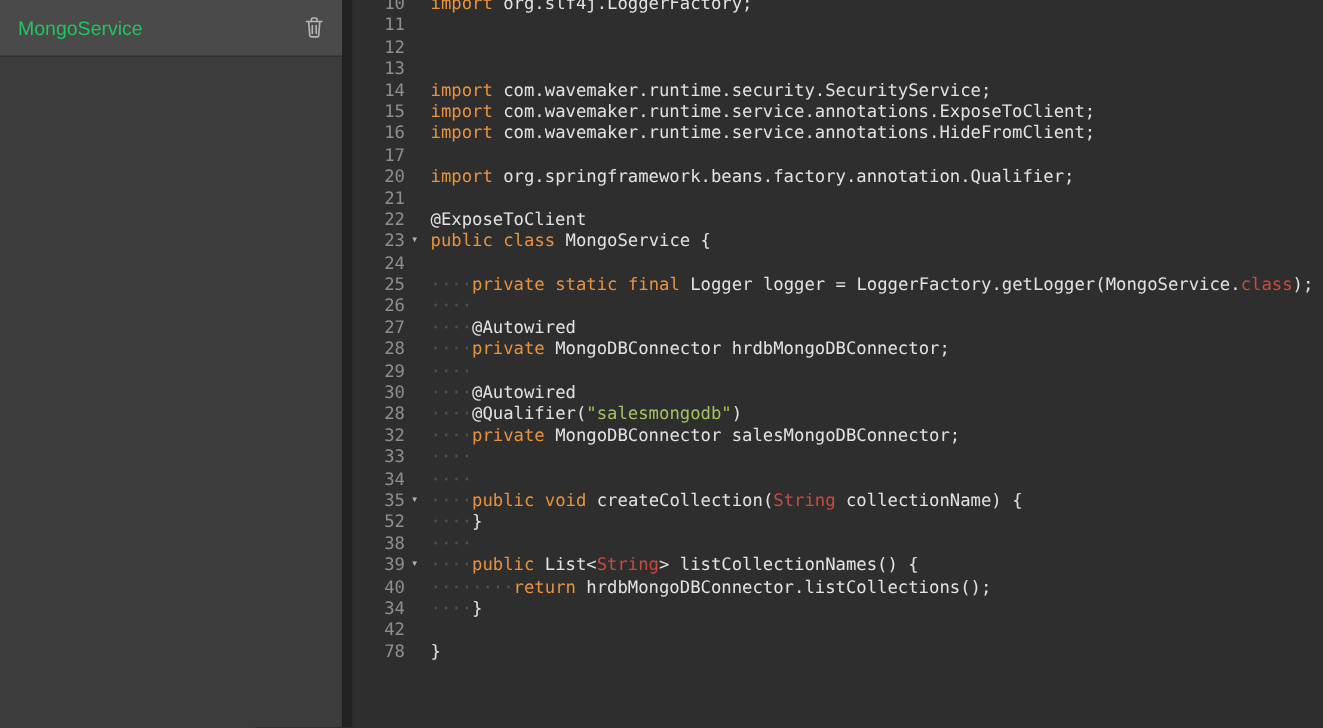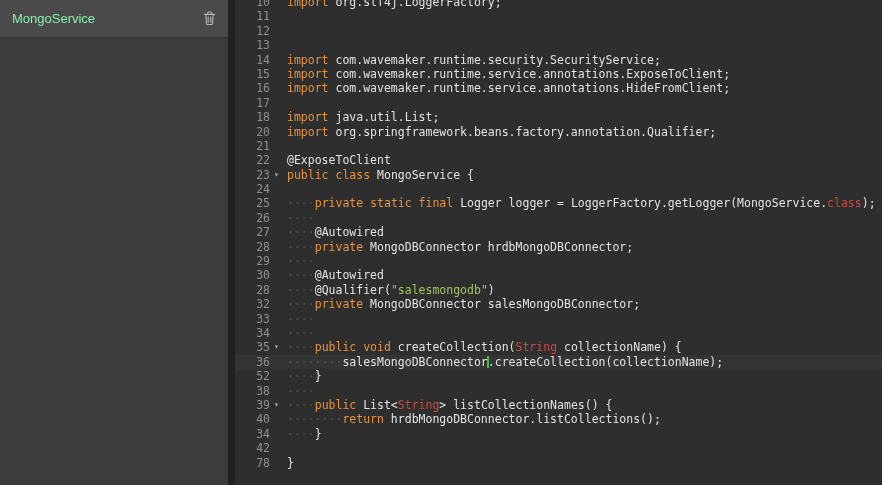--- a/index.html
+++ b/index.html
@@ -11,21 +11,21 @@
   
   .sidebar {
     width:228px; flex:0 0 228px; background:#3c3c3c;
     display:flex; flex-direction:column;
   }
   .sidebar-item {
     height:38px; background:#4a4a4a;
     border-bottom:1px solid rgba(0,0,0,0.35);
     display:flex; align-items:center; justify-content:space-between;
     padding:0 12px; box-sizing:border-box;
-    color:#86efac; font-size:13px;
+    color:#22c55e; font-size:13px;
     cursor:pointer;
   }
   .trash-btn { display:flex; align-items:center; cursor:pointer; opacity:.85; }
   
   .splitter { width:7px; flex:0 0 7px; background:#212121; cursor:col-resize; }
   
   .editor { flex:1; position:relative; overflow:hidden; background:#2e2e2e; }
   .lines { position:absolute; top:-5px; left:0; width:100%; }
   .row {
     display:flex; height:14.4px; line-height:14.4px;
@@ -79,38 +79,36 @@
   <div class="editor">
     <div class="lines">
         <div class="row"><div class="gutter-cell"><span class="num">10</span><span class="fold"></span></div><div class="code-cell"><span class="kw">import</span><span class="pl"> org.slf4j.LoggerFactory;</span></div></div>
         <div class="row"><div class="gutter-cell"><span class="num">11</span><span class="fold"></span></div></div>
         <div class="row"><div class="gutter-cell"><span class="num">12</span><span class="fold"></span></div><div class="code-cell"></div></div>
         <div class="row"><div class="gutter-cell"><span class="num">13</span><span class="fold"></span></div><div class="code-cell"></div></div>
         <div class="row"><div class="gutter-cell"><span class="num">14</span><span class="fold"></span></div><div class="code-cell"><span class="kw">import</span><span class="pl"> com.wavemaker.runtime.security.SecurityService;</span></div></div>
         <div class="row"><div class="gutter-cell"><span class="num">15</span><span class="fold"></span></div><div class="code-cell"><span class="kw">import</span><span class="pl"> com.wavemaker.runtime.service.annotations.ExposeToClient;</span></div></div>
         <div class="row"><div class="gutter-cell"><span class="num">16</span><span class="fold"></span></div><div class="code-cell"><span class="kw">import</span><span class="pl"> com.wavemaker.runtime.service.annotations.HideFromClient;</span></div></div>
         <div class="row"><div class="gutter-cell"><span class="num">17</span><span class="fold"></span></div><div class="code-cell"></div></div>
-        <div class="row"><div class="gutter-cell"><span class="num">18</span><span class="fold"></span></div><div class="code-cell"><span class="kw">import</span><span class="pl"> java.util.List;</span></div></div>
         <div class="row"><div class="gutter-cell"><span class="num">20</span><span class="fold"></span></div><div class="code-cell"><span class="kw">import</span><span class="pl"> org.springframework.beans.factory.annotation.Qualifier;</span></div></div>
         <div class="row"><div class="gutter-cell"><span class="num">21</span><span class="fold"></span></div><div class="code-cell"></div></div>
         <div class="row"><div class="gutter-cell"><span class="num">22</span><span class="fold"></span></div><div class="code-cell"><span class="pl">@ExposeToClient</span></div></div>
         <div class="row"><div class="gutter-cell"><span class="num">23</span><span class="fold">▾</span></div><div class="code-cell"><span class="kw">public</span><span class="pl"> </span><span class="kw">class</span><span class="pl"> MongoService {</span></div></div>
         <div class="row"><div class="gutter-cell"><span class="num">24</span><span class="fold"></span></div><div class="code-cell"></div></div>
         <div class="row"><div class="gutter-cell"><span class="num">25</span><span class="fold"></span></div><div class="code-cell"><span class="ws">····</span><span class="kw">private</span><span class="pl"> </span><span class="kw">static</span><span class="pl"> </span><span class="kw">final</span><span class="pl"> Logger logger = LoggerFactory.getLogger(MongoService.</span><span class="ty">class</span><span class="pl">);</span></div></div>
         <div class="row"><div class="gutter-cell"><span class="num">26</span><span class="fold"></span></div><div class="code-cell"><span class="ws">····</span></div></div>
         <div class="row"><div class="gutter-cell"><span class="num">27</span><span class="fold"></span></div><div class="code-cell"><span class="ws">····</span><span class="pl">@Autowired</span></div></div>
         <div class="row"><div class="gutter-cell"><span class="num">28</span><span class="fold"></span></div><div class="code-cell"><span class="ws">····</span><span class="kw">private</span><span class="pl"> MongoDBConnector hrdbMongoDBConnector;</span></div></div>
         <div class="row"><div class="gutter-cell"><span class="num">29</span><span class="fold"></span></div><div class="code-cell"><span class="ws">····</span></div></div>
         <div class="row"><div class="gutter-cell"><span class="num">30</span><span class="fold"></span></div><div class="code-cell"><span class="ws">····</span><span class="pl">@Autowired</span></div></div>
         <div class="row"><div class="gutter-cell"><span class="num">28</span><span class="fold"></span></div><div class="code-cell"><span class="ws">····</span><span class="pl">@Qualifier(</span><span class="str">"salesmongodb"</span><span class="pl">)</span></div></div>
         <div class="row"><div class="gutter-cell"><span class="num">32</span><span class="fold"></span></div><div class="code-cell"><span class="ws">····</span><span class="kw">private</span><span class="pl"> MongoDBConnector salesMongoDBConnector;</span></div></div>
         <div class="row"><div class="gutter-cell"><span class="num">33</span><span class="fold"></span></div><div class="code-cell"><span class="ws">····</span></div></div>
         <div class="row"><div class="gutter-cell"><span class="num">34</span><span class="fold"></span></div><div class="code-cell"><span class="ws">····</span></div></div>
         <div class="row"><div class="gutter-cell"><span class="num">35</span><span class="fold">▾</span></div><div class="code-cell"><span class="ws">····</span><span class="kw">public</span><span class="pl"> </span><span class="kw">void</span><span class="pl"> createCollection(</span><span class="ty">String</span><span class="pl"> collectionName) {</span></div></div>
-        <div class="row active"><div class="gutter-cell"><span class="num">36</span><span class="fold"></span></div><div class="code-cell"><span class="ws">········</span><span class="pl">salesMongoDBConnector</span><span class="cursor"></span><span class="pl">.createCollection(collectionName);</span></div></div>
         <div class="row"><div class="gutter-cell"><span class="num">52</span><span class="fold"></span></div><div class="code-cell"><span class="ws">····</span><span class="pl">}</span></div></div>
         <div class="row"><div class="gutter-cell"><span class="num">38</span><span class="fold"></span></div><div class="code-cell"><span class="ws">····</span></div></div>
         <div class="row"><div class="gutter-cell"><span class="num">39</span><span class="fold">▾</span></div><div class="code-cell"><span class="ws">····</span><span class="kw">public</span><span class="pl"> List&lt;</span><span class="ty">String</span><span class="pl">&gt; listCollectionNames() {</span></div></div>
         <div class="row"><div class="gutter-cell"><span class="num">40</span><span class="fold"></span></div><div class="code-cell"><span class="ws">········</span><span class="kw">return</span><span class="pl"> hrdbMongoDBConnector.listCollections();</span></div></div>
         <div class="row"><div class="gutter-cell"><span class="num">34</span><span class="fold"></span></div><div class="code-cell"><span class="ws">····</span><span class="pl">}</span></div></div>
         <div class="row"><div class="gutter-cell"><span class="num">42</span><span class="fold"></span></div><div class="code-cell"></div></div>
         <div class="row"><div class="gutter-cell"><span class="num">78</span><span class="fold"></span></div><div class="code-cell"><span class="pl">}</span></div></div>
       </div>
   </div>
 

